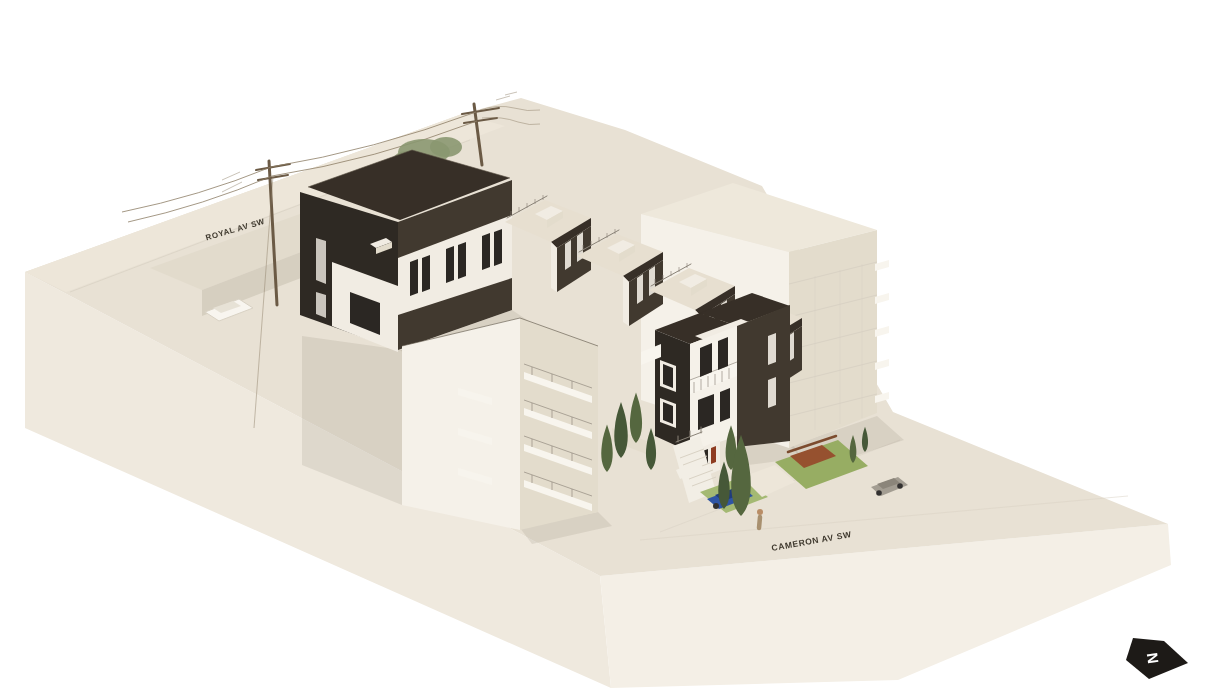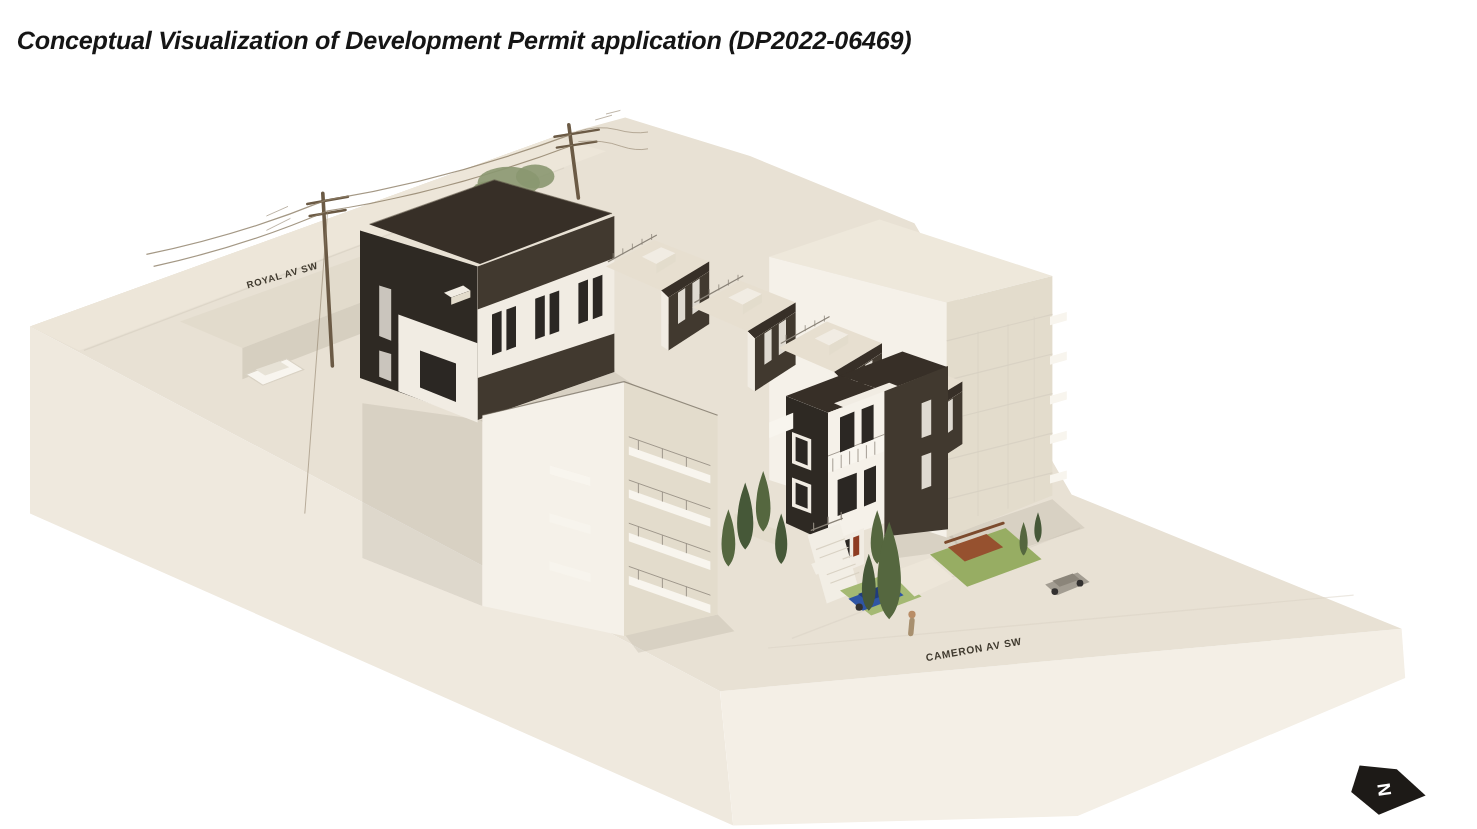--- a/index.html
+++ b/index.html
@@ -37,21 +37,20 @@
 
   .street-label{font-family:"Liberation Sans",sans-serif;font-weight:bold;fill:var(--label-ink);
                 letter-spacing:.6px;}
   .north-letter{font-family:"Liberation Sans",sans-serif;font-weight:bold;fill:#ffffff;}
 </style>
 </head>
 <body>
 
 <main class="page">
 
-  <h1 class="fig-title">Conceptual Visualization of Development Permit application (DP2022-06469)</h1>
 
   <svg width="1231" height="691" viewBox="0 0 1231 691" aria-hidden="true">
 
     <defs>
       <g id="tree-shape">
         <path d="M0,0 C-6,-6 -8,-18 -6,-32 C-5,-42 -2,-50 0,-56 C2,-50 5,-42 6,-32 C8,-18 6,-6 0,0 Z"></path>
       </g>
       <g id="th-unit">
         <path class="s-rail" d="M2,26 L42,4"></path>
         <path class="s-rail-thin" d="M6,24 l0,-5 M14,20 l0,-5 M22,16 l0,-5 M30,12 l0,-5 M38,8 l0,-5"></path>

